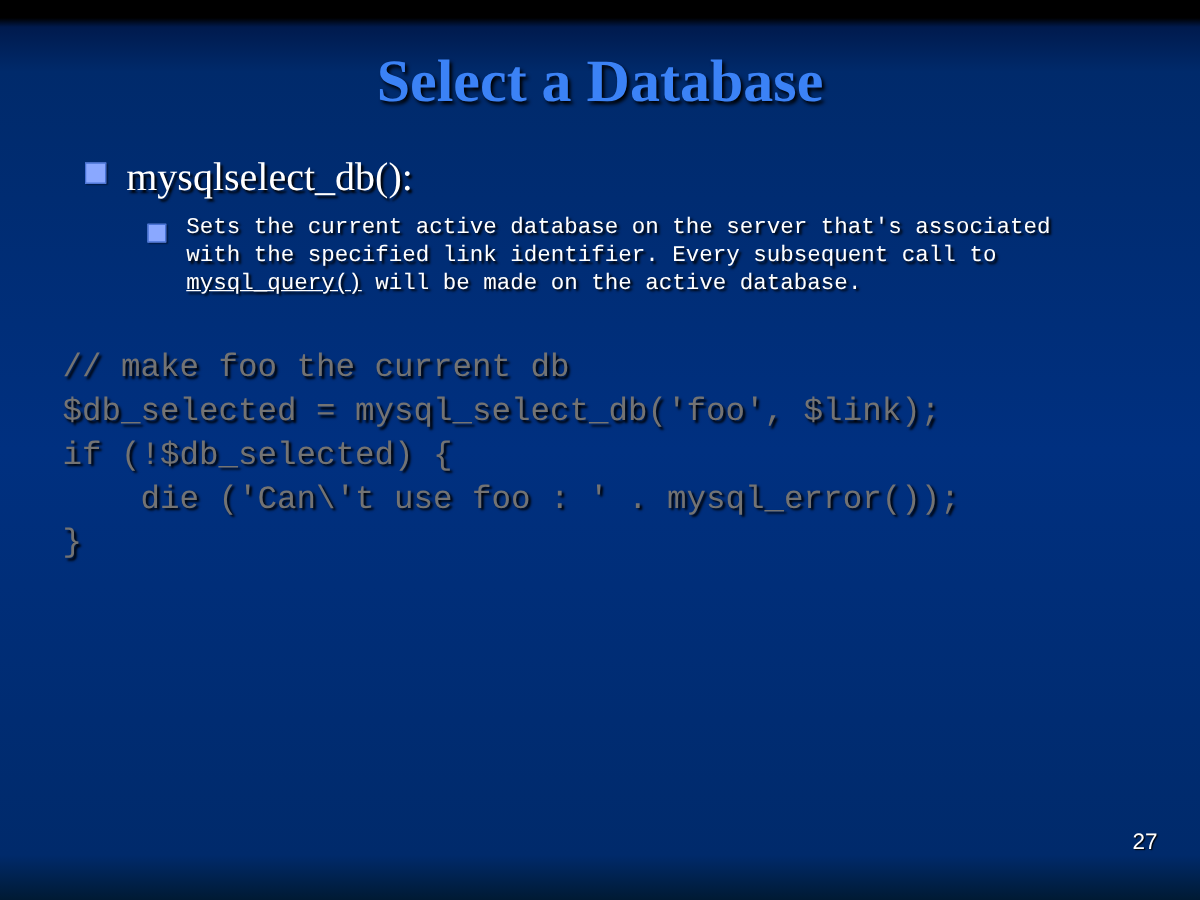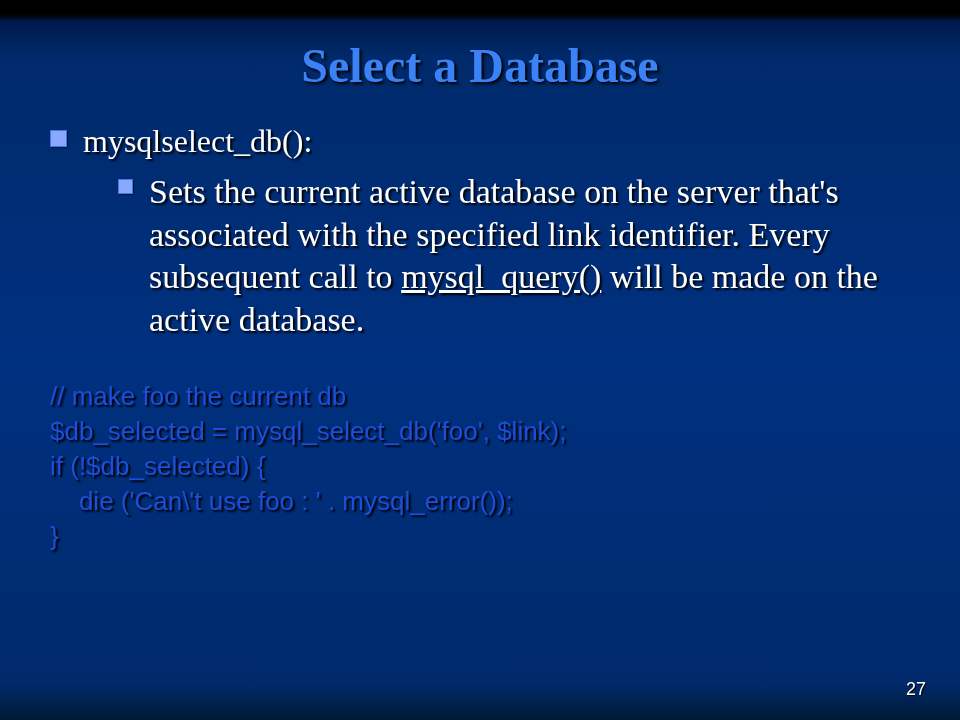--- a/index.html
+++ b/index.html
@@ -45,56 +45,56 @@
   .bullet .sq {
     width: 15px;
     height: 15px;
     background: #8aa8ff;
     border: 1px solid #4a74d6;
     margin-top: 9px;
     margin-right: 16px;
     flex: none;
     box-shadow: 1px 1px 1px rgba(0,0,0,.4);
   }
-  .bullet.level1 { margin-left: 2px; }
+  .bullet.level1 { margin-left: 20px; }
   .bullet.level1 .text {
     font-family: Garamond, Georgia, 'Times New Roman', serif;
     font-size: 32px;
     text-shadow: 2px 2px 2px #000;
     line-height: 1.25;
   }
   .bullet.level2 { margin-left: 70px; margin-right: 30px; }
   .bullet.level2 .sq {
     width: 13px;
     height: 13px;
     margin-top: 8px;
   }
   .bullet.level2 .text {
-    font-family: Liberation Serif, serif;
-    font-size: 34px;
+    font-family: Liberation Mono, monospace;
+    font-size: 18px;
     text-shadow: 2px 2px 2px #000;
     line-height: 1.25;
   }
   .link {
     text-decoration: underline;
     color: #fff;
   }
   .code-block {
     margin-top: 38px;
     margin-left: 2px;
-    font-family: Liberation Sans, sans-serif;
+    font-family: Liberation Mono, monospace;
     font-size: 26px;
     line-height: 1.35;
-    color: #1d4ed8;
+    color: #737373;
     text-shadow: 2px 2px 2px #000;
     white-space: pre;
   }
   .page-num {
     position: absolute;
-    bottom: 20px;
+    bottom: 36px;
     right: 34px;
     font-family: Arial, Helvetica, sans-serif;
     font-size: 18px;
     color: #ffffff;
     text-shadow: 1px 1px 1px #000;
   }
 </style>
 </head>
 <body>
 

